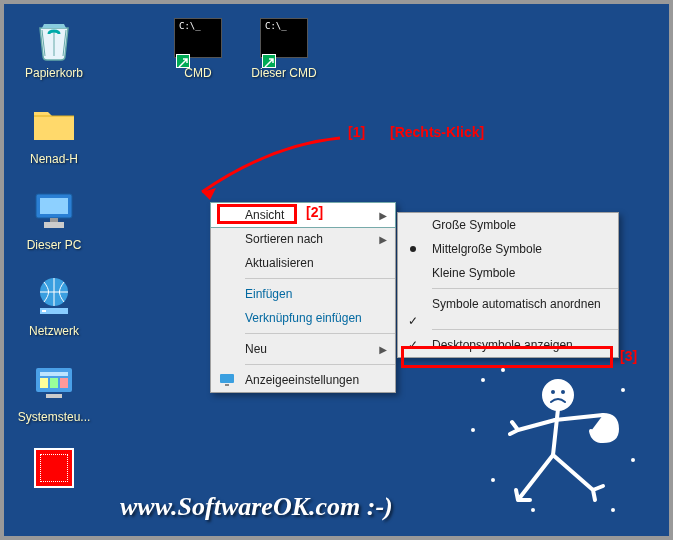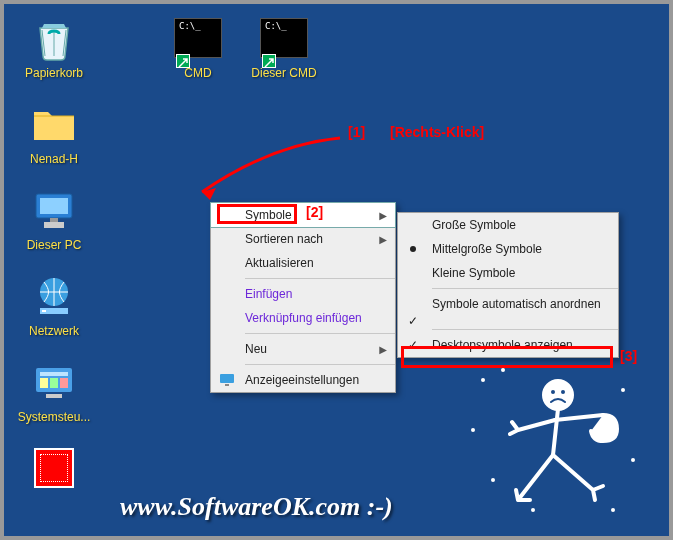--- a/index.html
+++ b/index.html
@@ -1,28 +1,28 @@
 <!DOCTYPE html>
 <html><head>
   <meta charset="utf-8">
   <style>
     * { margin: 0; padding: 0; box-sizing: border-box; font-family: "Segoe UI", Tahoma, sans-serif; }
     body { width: 673px; height: 540px; background: #1a4a8a; position: relative; overflow: hidden; user-select: none; }
     .frame { position: absolute; inset: 0; border: 4px solid #999; pointer-events: none; }
     .desktop-icon { position: absolute; width: 80px; text-align: center; }
     .desktop-icon .ic { width: 48px; height: 48px; margin: 0 auto 4px; display: flex; align-items: center; justify-content: center; }
-    .desktop-icon .lbl { color: #fde047; font-size: 12px; text-shadow: 1px 1px 2px rgba(0,0,0,.6); }
+    .desktop-icon .lbl { color: #fef9c3; font-size: 12px; text-shadow: 1px 1px 2px rgba(0,0,0,.6); }
     .cmd-thumb { width: 56px; height: 40px; background: #000; border: 1px solid #555; position: relative; }
     .cmd-thumb::before { content: "C:\\_"; position: absolute; top: 2px; left: 4px; color: #fff; font-size: 9px; font-family: monospace; }
     .cmd-short { position: absolute; bottom: -6px; left: 2px; width: 14px; height: 14px; background: #0a5; border: 1px solid #fff; }
     .cmd-short svg { width: 12px; height: 12px; }
     .menu { position: absolute; background: #eee; border: 1px solid #a0a0a0; box-shadow: 3px 3px 6px rgba(0,0,0,.35); font-size: 12px; color: #222; }
     .menu-item { padding: 5px 30px 5px 34px; position: relative; white-space: nowrap; }
     .menu-item.hover { background: #fff; border: 1px solid #7aa; margin: -1px; }
-    .menu-item.disabled { color: #6d28d9; }
+    .menu-item.disabled { color: #0369a1; }
     .menu-sep { border-top: 1px solid #c8c8c8; margin: 3px 0 3px 34px; }
     .arrow-r { position: absolute; right: 8px; top: 50%; transform: translateY(-50%); font-size: 10px; color: #555; }
     .lead-ic { position: absolute; left: 8px; top: 50%; transform: translateY(-50%); width: 16px; height: 16px; }
     .check { position: absolute; left: 10px; top: 50%; transform: translateY(-50%); font-size: 12px; color: #222; }
     .bullet { position: absolute; left: 12px; top: 50%; transform: translateY(-50%); width: 6px; height: 6px; background: #222; border-radius: 50%; }
     .anno { position: absolute; color: #f00; font-weight: bold; font-size: 14px; font-family: Arial, sans-serif; }
     .anno-box { border: 3px solid #f00; position: absolute; pointer-events: none; }
     .watermark { position: absolute; bottom: 18px; left: 120px; color: #fff; font-size: 26px; font-weight: bold; font-style: italic; font-family: Georgia, serif; text-shadow: 2px 2px 3px rgba(0,0,0,.6); margin-top: 29px; }
     .stick { position: absolute; right: 30px; bottom: 20px; width: 180px; height: 160px; }
     .red-app { width: 40px; height: 40px; background: #f00; border: 2px solid #fff; position: relative; }
@@ -121,21 +121,21 @@
 
 <svg style="position:absolute;top:130px;left:190px" width="160" height="80">
   <path d="M150 8 Q 80 15 12 62" stroke="#f00" stroke-width="3" fill="none"></path>
   <path d="M12 62 l14 -4 l-6 12 z" fill="#f00"></path>
 </svg>
 <div class="anno" style="top:124px;left:348px">[1]</div>
 <div class="anno" style="top:124px;left:390px">[Rechts-Klick]</div>
 
 <div class="menu" style="top:202px;left:210px;width:186px">
   <div class="menu-item hover">
-    <span>Symbole</span>
+    <span>Ansicht</span>
     <span class="arrow-r">▶</span>
   </div>
   <div class="menu-item">
     <span>Sortieren nach</span>
     <span class="arrow-r">▶</span>
   </div>
   <div class="menu-item">
     <span>Aktualisieren</span>
   </div>
   <div class="menu-sep"></div>

